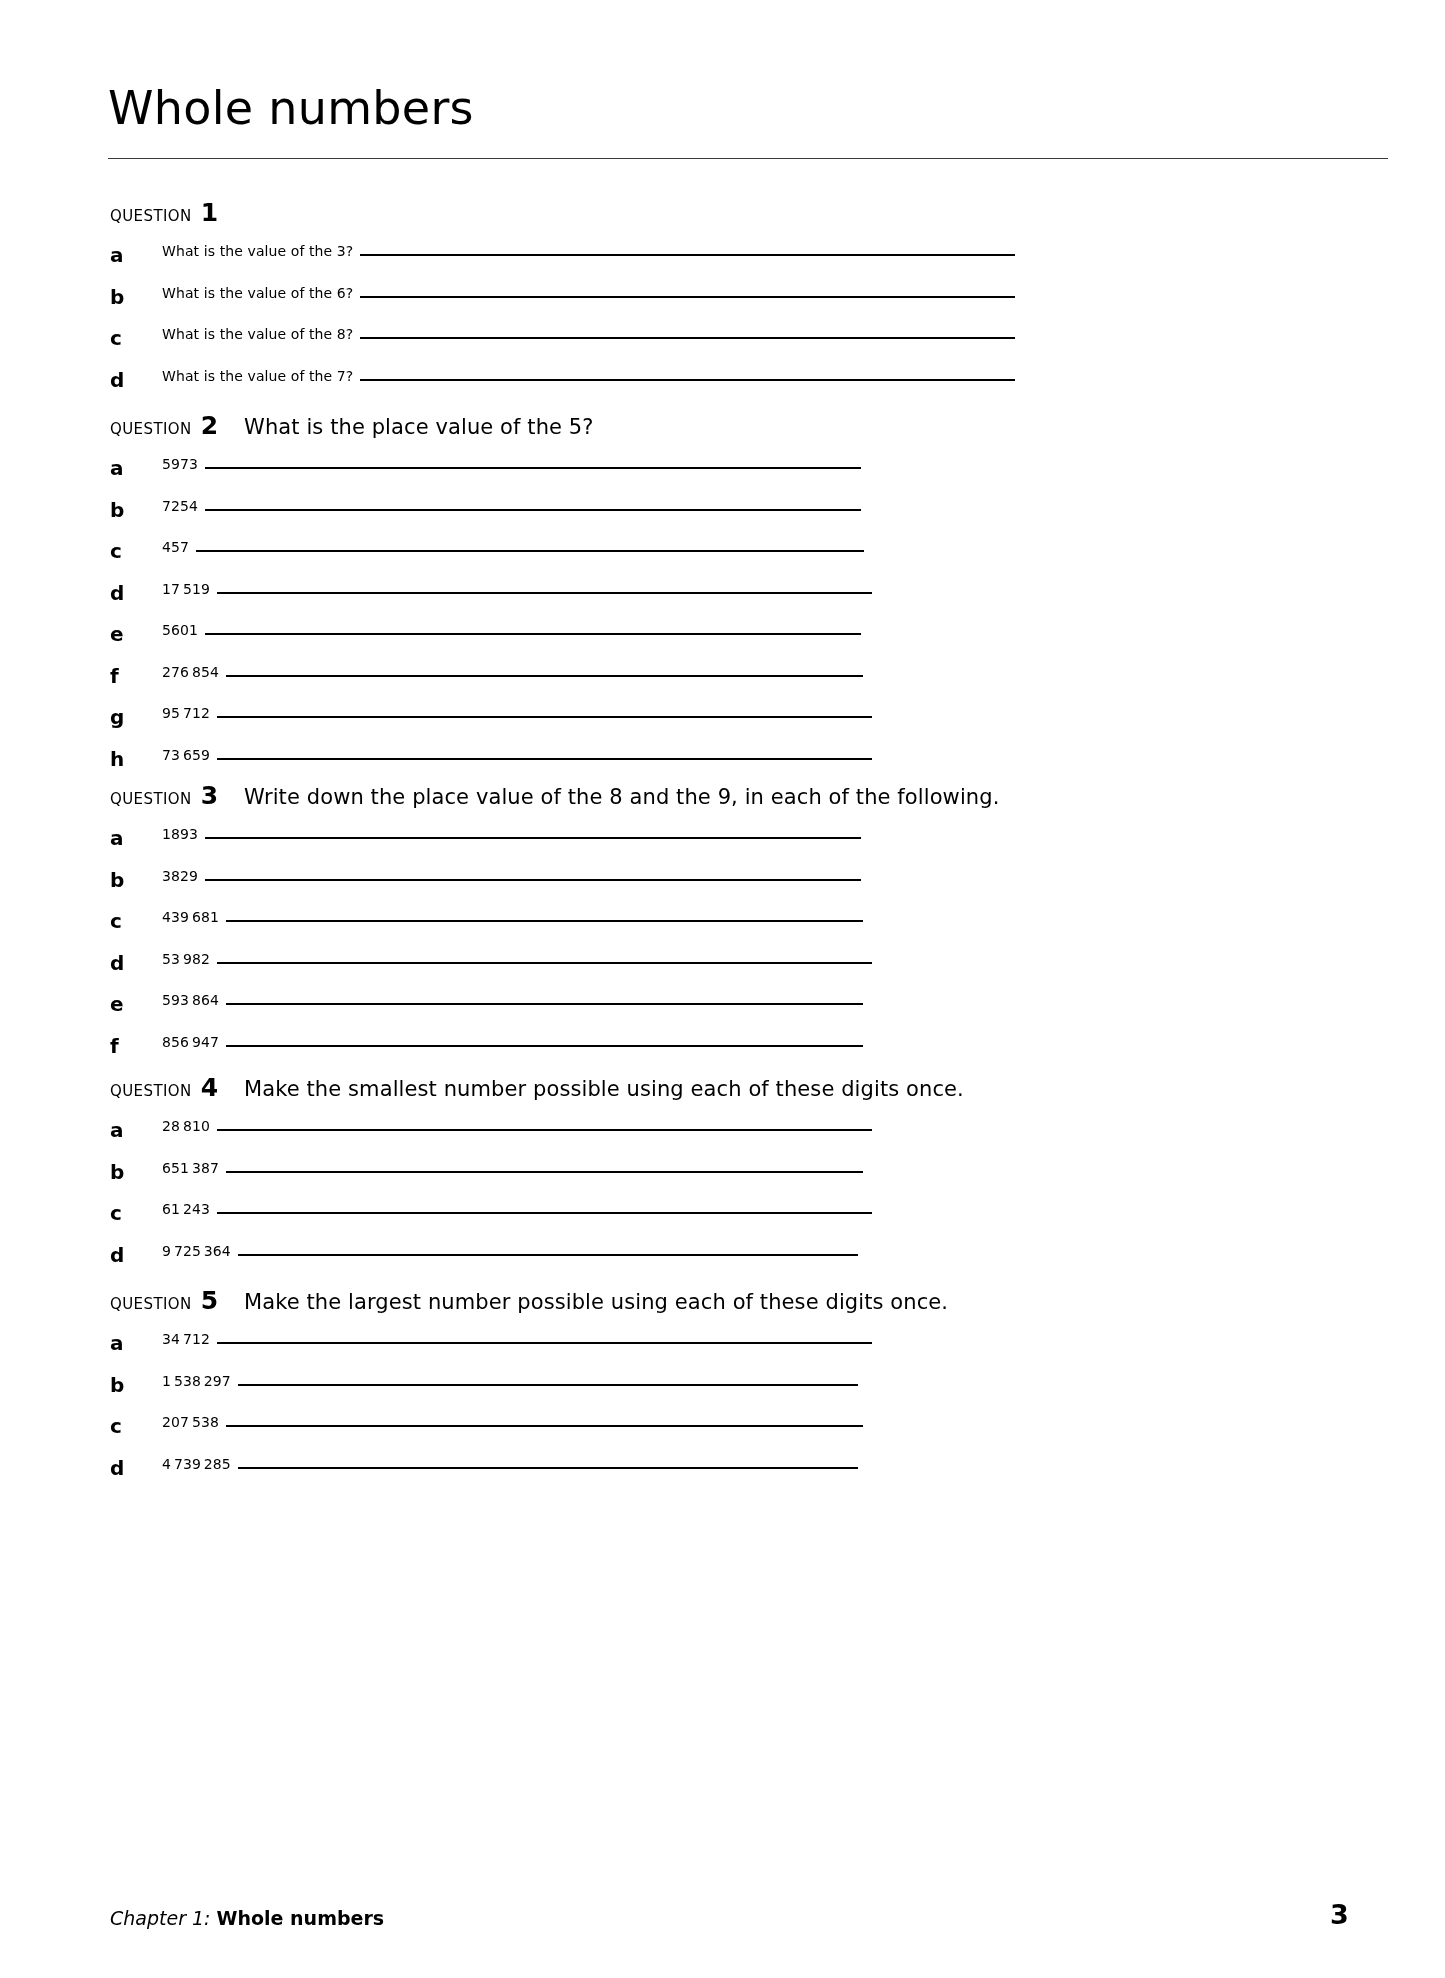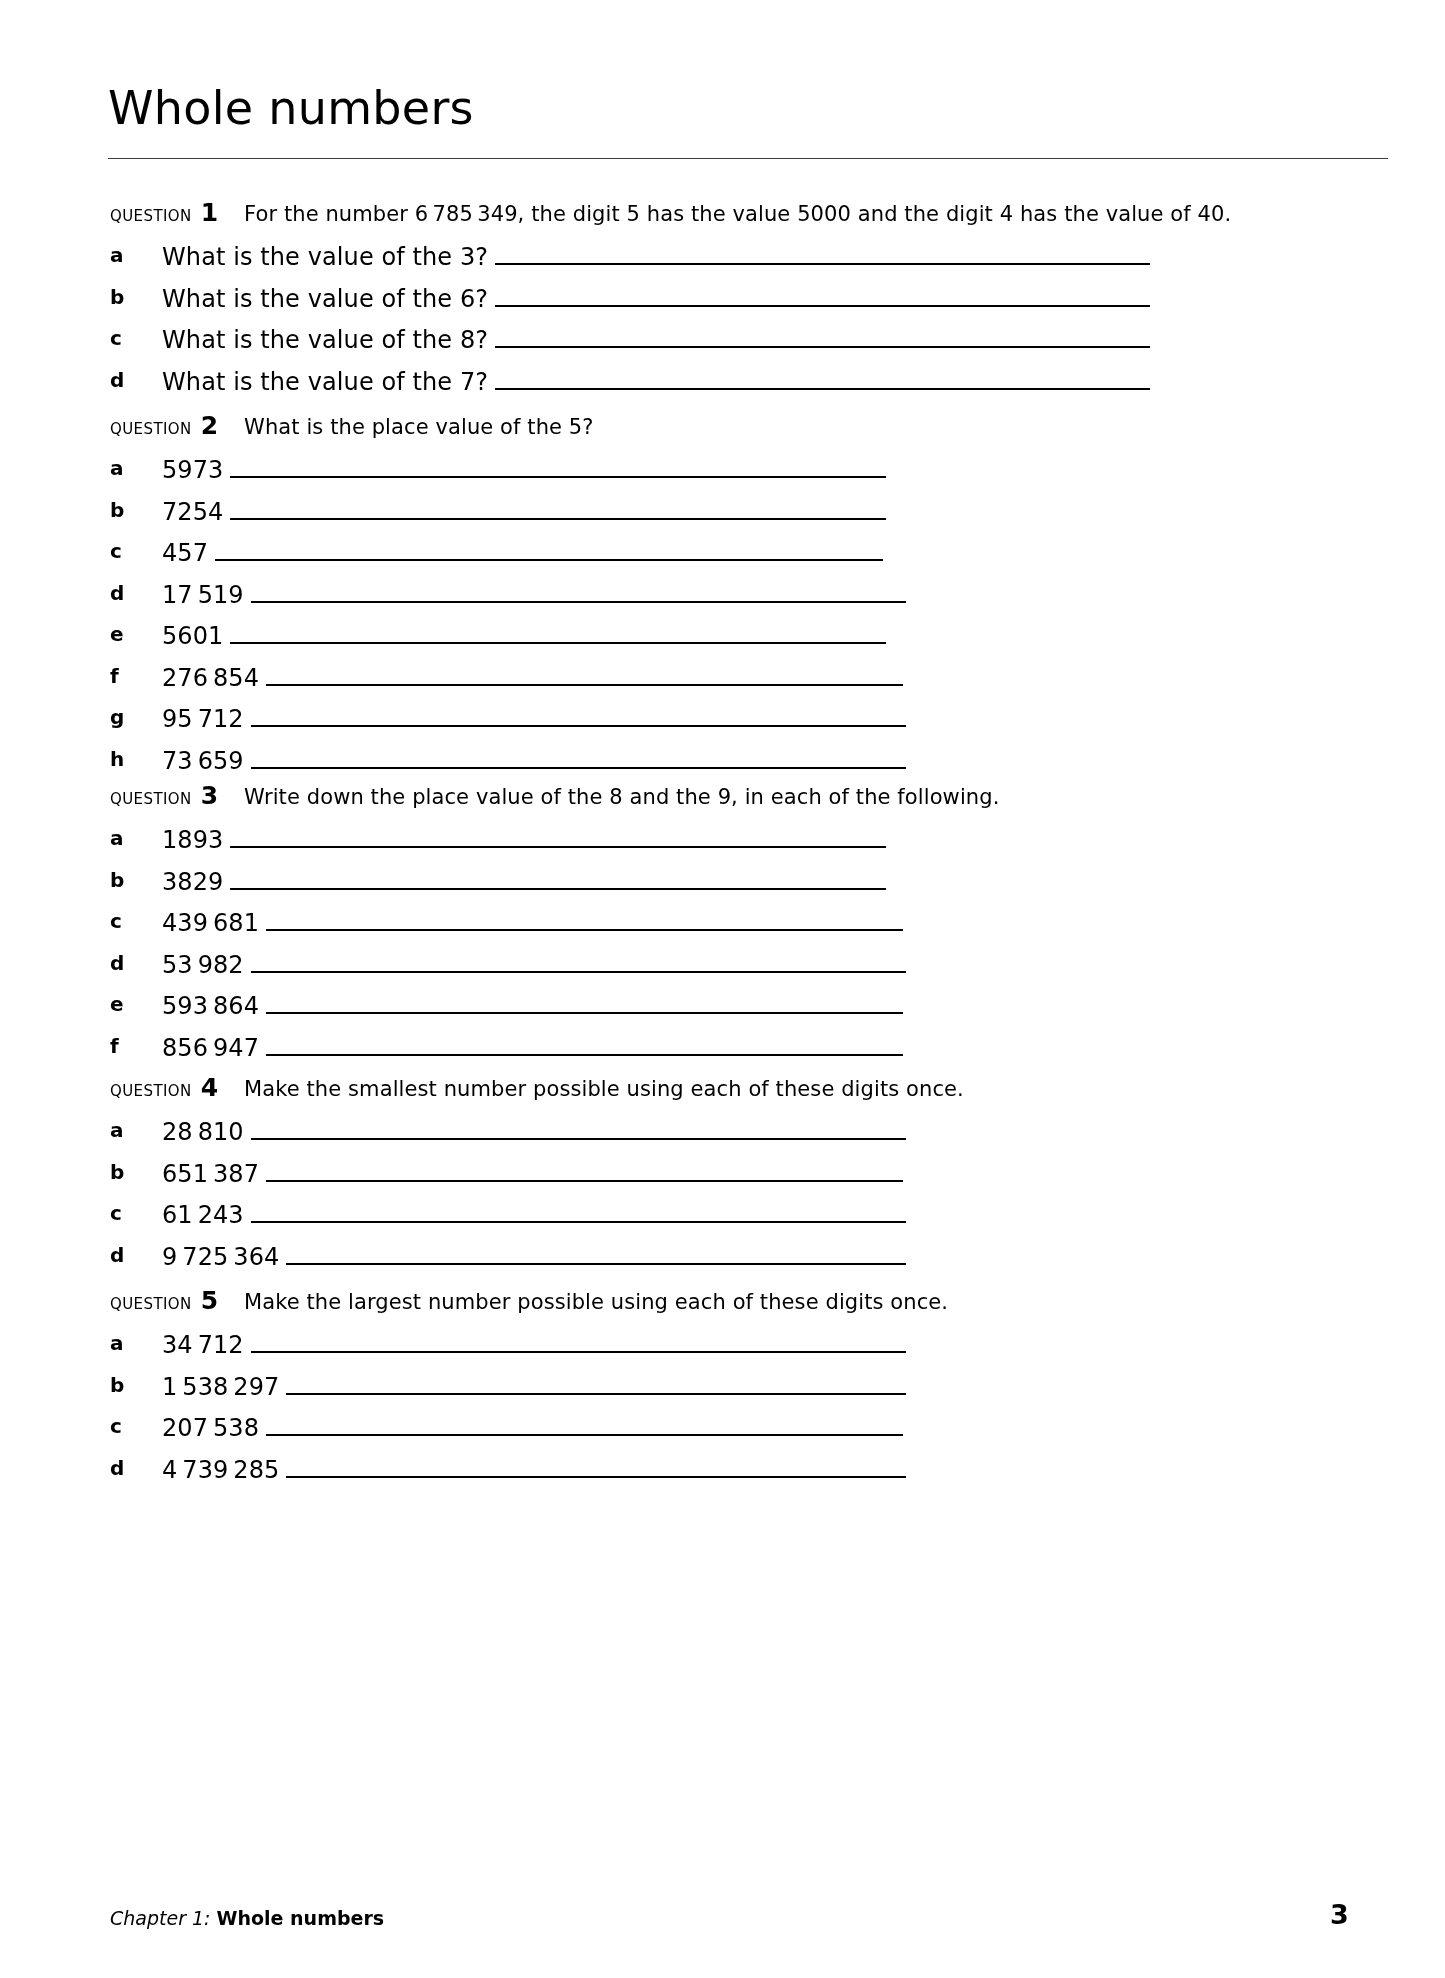--- a/index.html
+++ b/index.html
@@ -92,21 +92,21 @@
     left: 0;
     font-size: 20px;
     font-weight: bold;
   }
   .item-body {
     margin-left: 52px;
     display: flex;
     align-items: baseline;
   }
   .item-text {
-    font-size: 24px;
+    font-size: 14px;
     letter-spacing: 0.1px;
   }
   .answer-line {
     display: inline-block;
     border-bottom: 2px solid #000;
     height: 1px;
     margin-left: 7px;
     margin-bottom: 2px;
   }
 
@@ -135,21 +135,20 @@
 
   <div class="chapter-title">Whole numbers</div>
 
   <div class="header-rule"></div>
 
 
   <div id="questions-container">
       <div class="question" style="top: 198px;">
         <span class="q-label">Question</span>
         <span class="q-num">1</span>
-        <span class="q-text">For the number 6 785 349, the digit 5 has the value 5000 and the digit 4 has the value of 40.</span>
       </div>
       <div class="item" style="left: 110px; top: 243px;">
         <span class="item-letter">a</span>
         <span class="item-body">
           <span class="item-text">What is the value of the 3?</span>
           <span class="answer-line" style="width: 655px;"></span>
         </span>
       </div>
       <div class="item" style="left: 110px; top: 284.5px;">
         <span class="item-letter">b</span>

